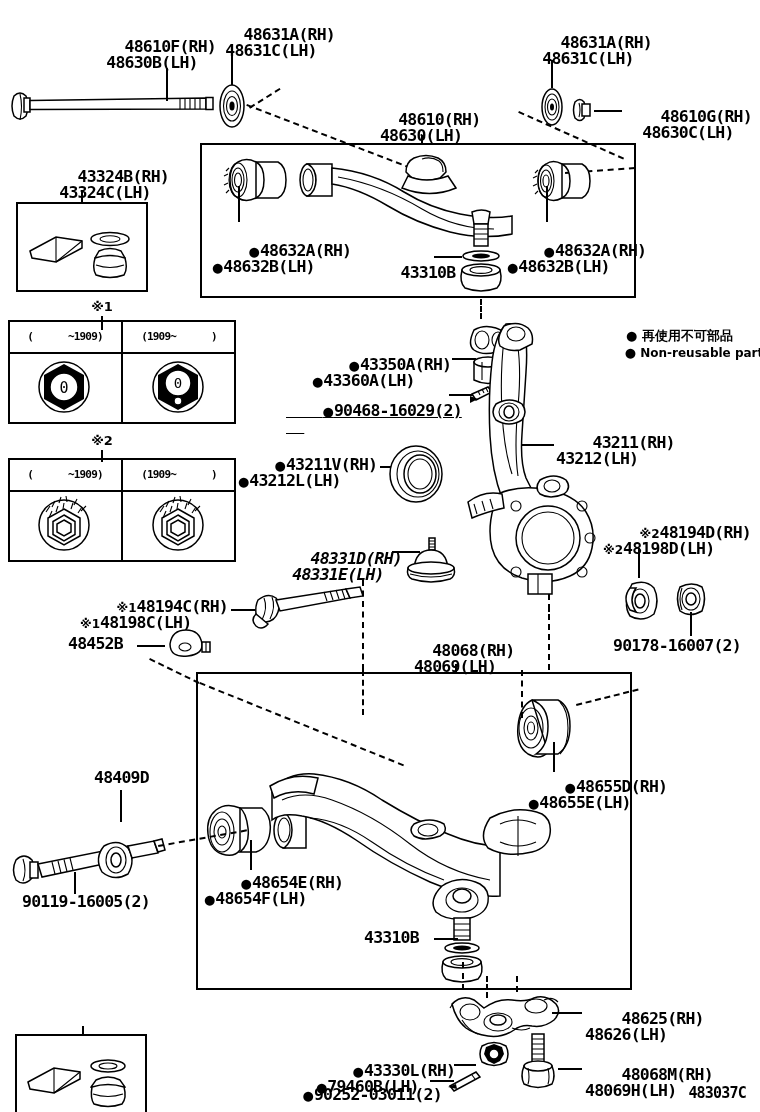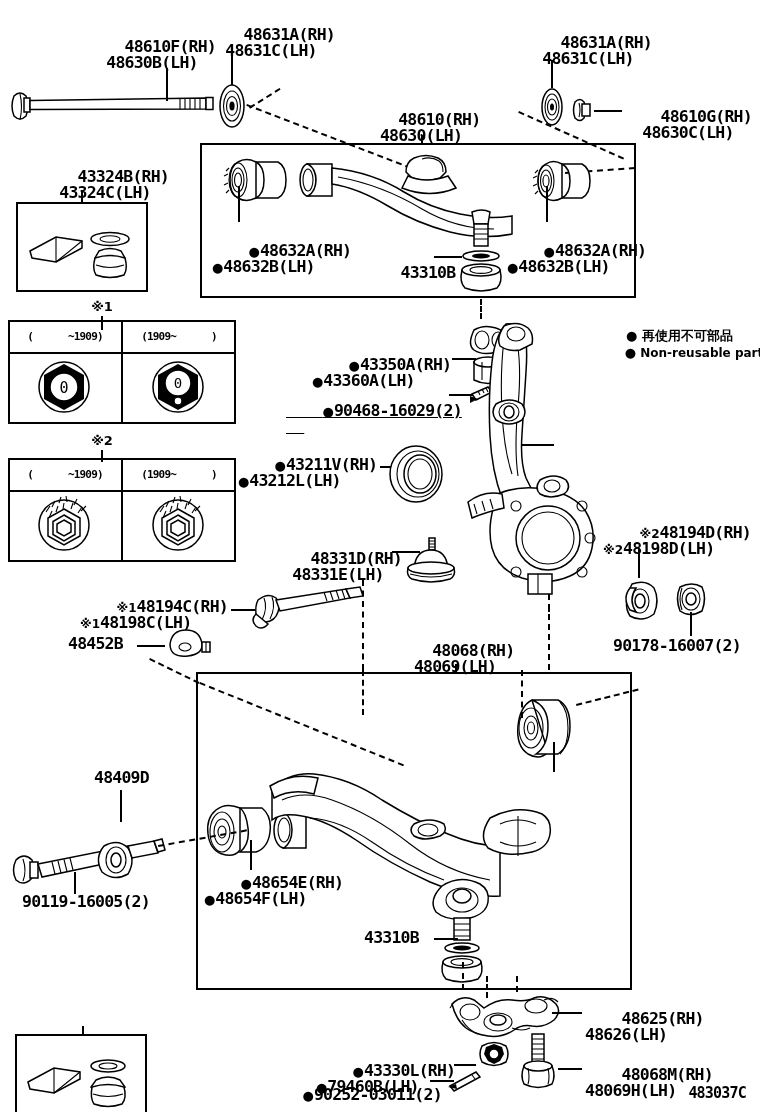--- a/index.html
+++ b/index.html
@@ -244,20 +244,23 @@
   </div>
   <div class="hl" style="left:380px;top:466px;width:24px;"></div>
 
   <svg class="art" style="left:385px;top:444px;" width="62" height="60" viewBox="0 0 62 60">
     <ellipse class="fillW" cx="31" cy="30" rx="26" ry="28"></ellipse>
     <ellipse class="lnT" cx="33" cy="30" rx="21" ry="23"></ellipse>
     <ellipse class="fillW" cx="35" cy="30" rx="16" ry="19"></ellipse>
     <ellipse class="lnT" cx="35" cy="30" rx="12" ry="15"></ellipse>
   </svg>
 
+  <div class="lbl s17" style="left:556px;top:418px;">
+    <span>43211(RH)</span><br><span>43212(LH)</span>
+  </div>
   <div class="hl" style="left:522px;top:444px;width:32px;"></div>
 
   <svg class="art" style="left:452px;top:318px;" width="180" height="290" viewBox="0 0 180 290">
 
     <path class="fillW" d="M22 12 q10 -6 22 -2 q10 3 10 12 q0 9 -10 12 q-13 4 -22 -2 q-7 -5 0 -20 Z"></path>
     <ellipse class="lnT" cx="30" cy="22" rx="7" ry="9"></ellipse>
     <ellipse class="lnT" cx="46" cy="22" rx="6" ry="8"></ellipse>
 
     <path class="fillW" d="M22 44 q14 -6 28 0 l0 18 q-14 7 -28 0 Z"></path>
     <ellipse class="fillW" cx="36" cy="44" rx="14" ry="5"></ellipse>
@@ -317,21 +320,21 @@
     <path class="fillW" d="M8 14 q10 -8 18 -2 q5 5 2 14 q-3 9 -12 10 q-9 1 -10 -8 q-1 -8 2 -14 Z"></path>
     <path class="lnT" d="M14 12 q4 10 -2 22 M22 11 q4 10 -2 22"></path>
     <path class="fillW" d="M6 28 q-6 6 0 12 q6 5 12 -2 Z"></path>
     <path class="fillW" d="M26 14 L96 3 L100 12 L30 25 Z"></path>
     <g class="lnT">
         <path d="M74 6 l3 9 M80 5 l3 9 M86 4 l3 9 M92 4 l3 9"></path>
       </g>
     <path class="fillW" d="M96 3 l14 -2 l3 9 l-13 2 Z"></path>
   </svg>
 
-  <div class="lbl s17 ctr" style="left:258px;top:534px;width:160px;">
+  <div class="lbl s17 ctr" style="left:258px;top:534px;width:160px;font-style:italic;">
     <span>48331D(RH)</span><br><span>48331E(LH)</span>
   </div>
   <div class="hl" style="left:392px;top:551px;width:28px;"></div>
 
   <svg class="art" style="left:400px;top:534px;" width="62" height="54" viewBox="0 0 62 54">
     <path class="fillW" d="M29 4 h6 v12 h-6 z"></path>
     <g class="lnT">
         <path d="M29 7 h6 M29 10 h6 M29 13 h6"></path>
       </g>
     <path class="fillW" d="M14 34 q2 -18 17 -18 q15 0 17 18 Z"></path>
@@ -426,20 +429,23 @@
 
   <svg class="art" style="left:508px;top:690px;" width="80" height="74" viewBox="0 0 80 74">
     <path class="fillW" d="M24 10 q-12 6 -14 26 q-2 20 10 28 q12 7 20 -2 Z"></path>
     <path class="fillW" d="M24 10 h26 q12 6 12 26 q0 20 -12 28 h-22 q12 -8 12 -28 q0 -20 -16 -26 Z"></path>
     <ellipse class="lnT" cx="23" cy="38" rx="12" ry="20"></ellipse>
     <ellipse class="lnT" cx="23" cy="38" rx="7" ry="12"></ellipse>
     <ellipse class="lnT" cx="23" cy="38" rx="3.5" ry="6"></ellipse>
     <path class="lnT" d="M52 12 q8 8 8 26 q0 18 -8 26"></path>
   </svg>
   <div class="vl" style="left:553px;top:742px;height:30px;"></div>
+  <div class="lbl s17" style="left:528px;top:762px;">
+    <span class="dot">●</span><span>48655D(RH)</span><br><span class="dot">●</span><span>48655E(LH)</span>
+  </div>
   <div class="diag" style="left:576px;top:704px;width:64px;transform:rotate(-14deg);"></div>
 
   <div class="vl" style="left:250px;top:840px;height:30px;"></div>
   <div class="lbl s17" style="left:204px;top:858px;">
     <span class="dot">●</span><span>48654E(RH)</span><br><span class="dot">●</span><span>48654F(LH)</span>
   </div>
 
   <div class="lbl s17" style="left:364px;top:930px;">43310B</div>
   <div class="hl" style="left:434px;top:938px;width:24px;"></div>
 

